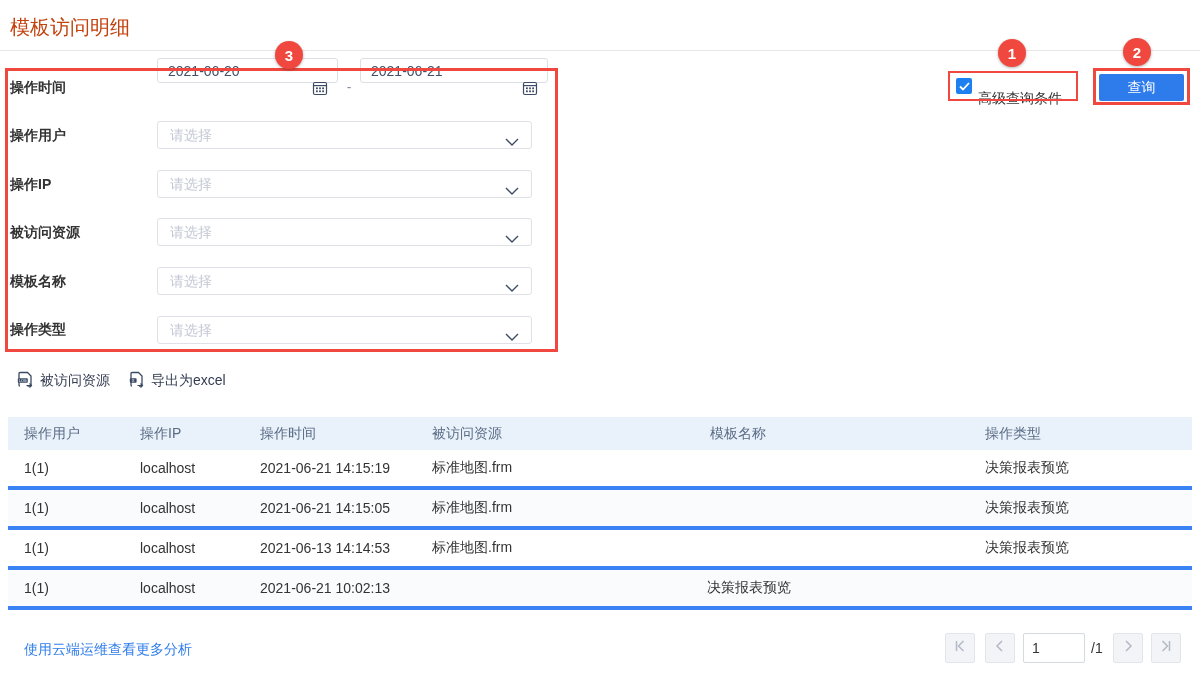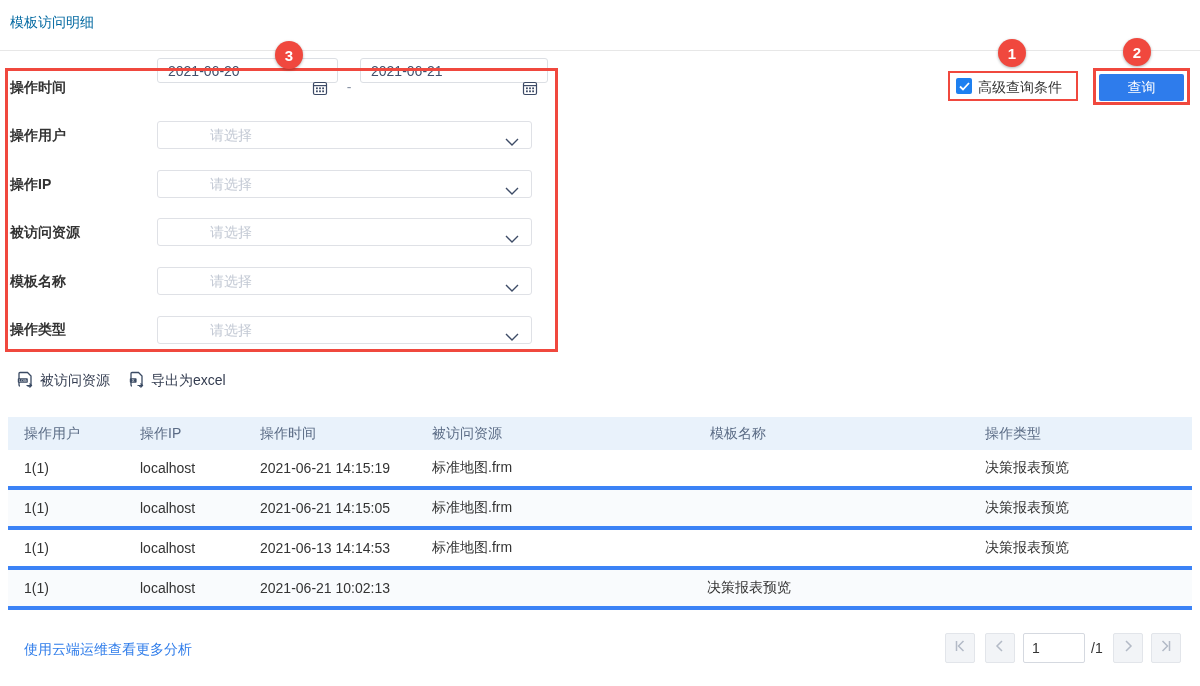--- a/index.html
+++ b/index.html
@@ -1,21 +1,21 @@
 <!DOCTYPE html>
 <html><head>
 <meta charset="utf-8">
 <style>
   * { box-sizing: border-box; margin: 0; padding: 0; }
   html,body { width:1200px; height:686px; background:#fff;
     font-family:"Liberation Sans", sans-serif; position:relative; overflow:hidden; }
   .abs { position:absolute; }
 
   
-  .page-title { left:10px; top:14px; font-size:14px; color:#0369a1; }
+  .page-title { left:10px; top:14px; font-size:20px; color:#c2410c; }
   .divider { left:0; top:50px; width:1200px; height:1px; background:#e7e7e7; }
 
   
   .ann-rect { border:3px solid #f0483e; z-index:5; pointer-events:none; }
   .rect-form   { left:5px;   top:68px; width:553px; height:284px; }
   .rect-adv    { left:948px; top:71px; width:130px; height:30px; border-width:2px; }
   .rect-btn    { left:1093px;top:68px; width:97px;  height:37px; }
   .badge { width:28px; height:28px; border-radius:50%; background:#f0483e; color:#fff;
     font-size:15px; font-weight:bold; display:flex; align-items:center; justify-content:center;
     z-index:6; box-shadow:0 1px 3px rgba(0,0,0,.3); }
@@ -31,27 +31,27 @@
     padding:0 26px 0 10px; font-size:14px; color:#41506b; background:#fff; outline:none; width:181px; }
   .di-from { left:157px; }
   .di-to   { left:360px; width:188px; }
   .cal-icon { top:80px; width:16px; height:16px; }
   .ci-from { left:312px; } .ci-to { left:522px; }
   .date-sep { left:342px; top:79px; width:14px; text-align:center; color:#8a94a6; font-size:14px; }
 
   .select { left:157px; width:375px; height:28px; border:1px solid #dfe1e6; border-radius:3px;
     background:#fff; cursor:pointer; }
   .st0{top:121px}.st1{top:170px}.st2{top:218px}.st3{top:267px}.st4{top:316px}
-  .select .ph { position:absolute; left:12px; top:0; line-height:26px; font-size:14px; color:#c3c9d4;margin-left:40px; }
+  .select .ph { position:absolute; left:12px; top:0; line-height:26px; font-size:14px; color:#c3c9d4; }
   .select .chev { position:absolute; right:12px; top:10px; }
 
   
   .checkbox { left:956px; top:78px; width:16px; height:16px; background:#1e80f0;
     border-radius:2px; display:flex; align-items:center; justify-content:center; cursor:pointer; }
-  .adv-label { left:978px; top:79px; font-size:14px; color:#333; }
+  .adv-label { left:978px; top:90px; font-size:14px; color:#333; }
   .query-btn { left:1099px; top:74px; width:85px; height:27px; background:#2e7cec; color:#fff;
     font-size:14px; border:none; border-radius:2px; cursor:pointer;
     display:flex; align-items:center; justify-content:center; font-family:inherit; }
 
   
   .exp-icon1 { left:16px;  top:370px; }
   .exp-link1 { left:40px;  top:372px; }
   .exp-icon2 { left:127px; top:370px; }
   .exp-link2 { left:151px; top:372px; }
   .exp-link  { font-size:14px; color:#333c50; cursor:pointer; }

